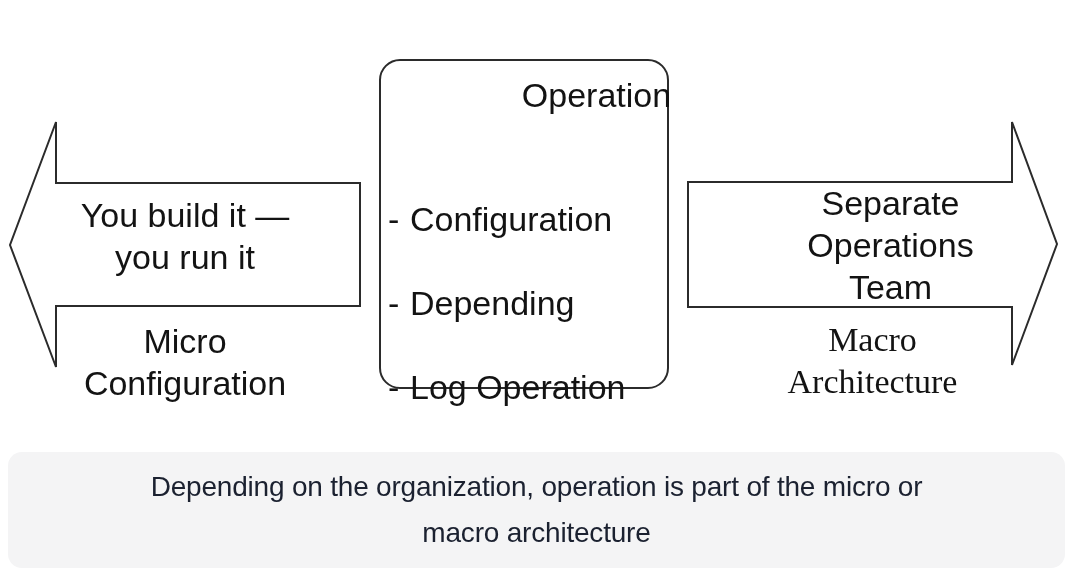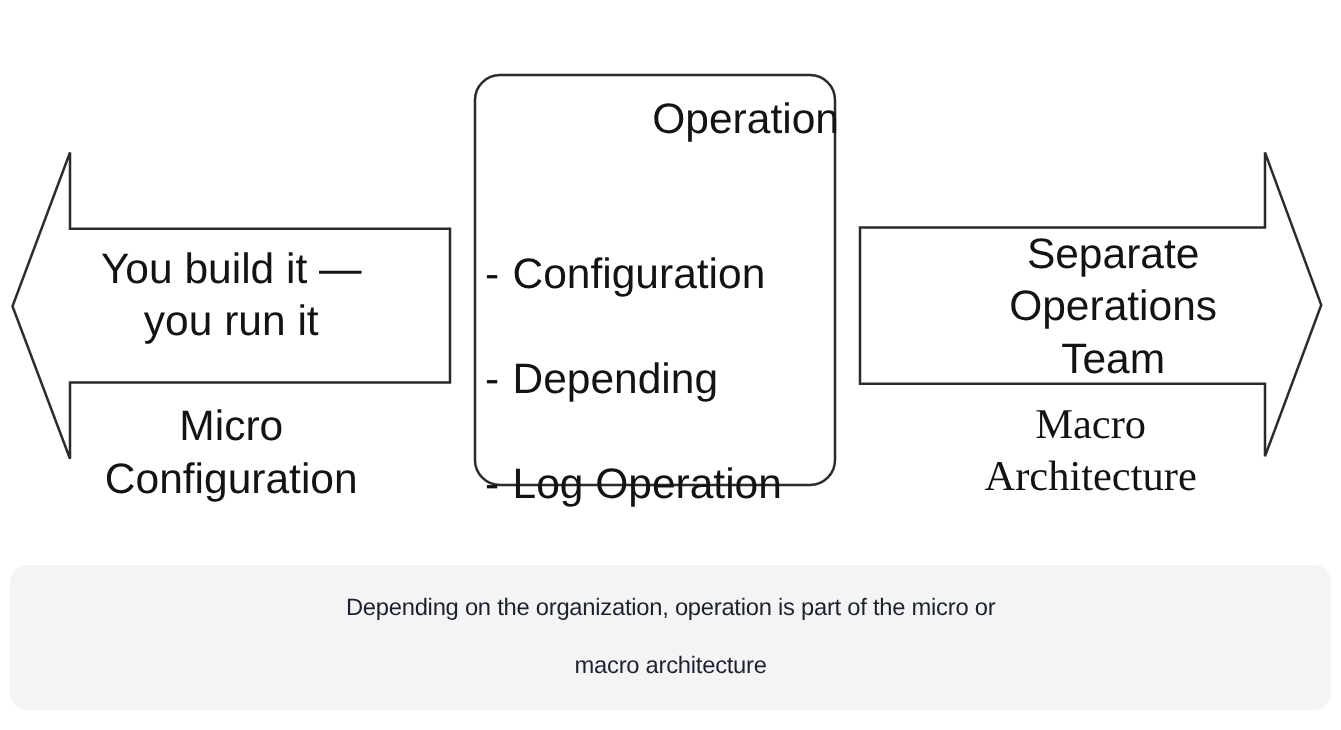--- a/index.html
+++ b/index.html
@@ -64,21 +64,21 @@
     top: 452px;
     width: 1057px;
     height: 116px;
     background: #f4f4f5;
     border-radius: 14px;
     display: flex;
     align-items: center;
     justify-content: center;
   }
   .caption-text {
-    font-size: 19px;
+    font-size: 28px;
     line-height: 46px;
     text-align: center;
     color: #1b2130;
     white-space: pre-line;
     letter-spacing: -0.2px;
   }
 </style>
 </head>
 <body>
 

